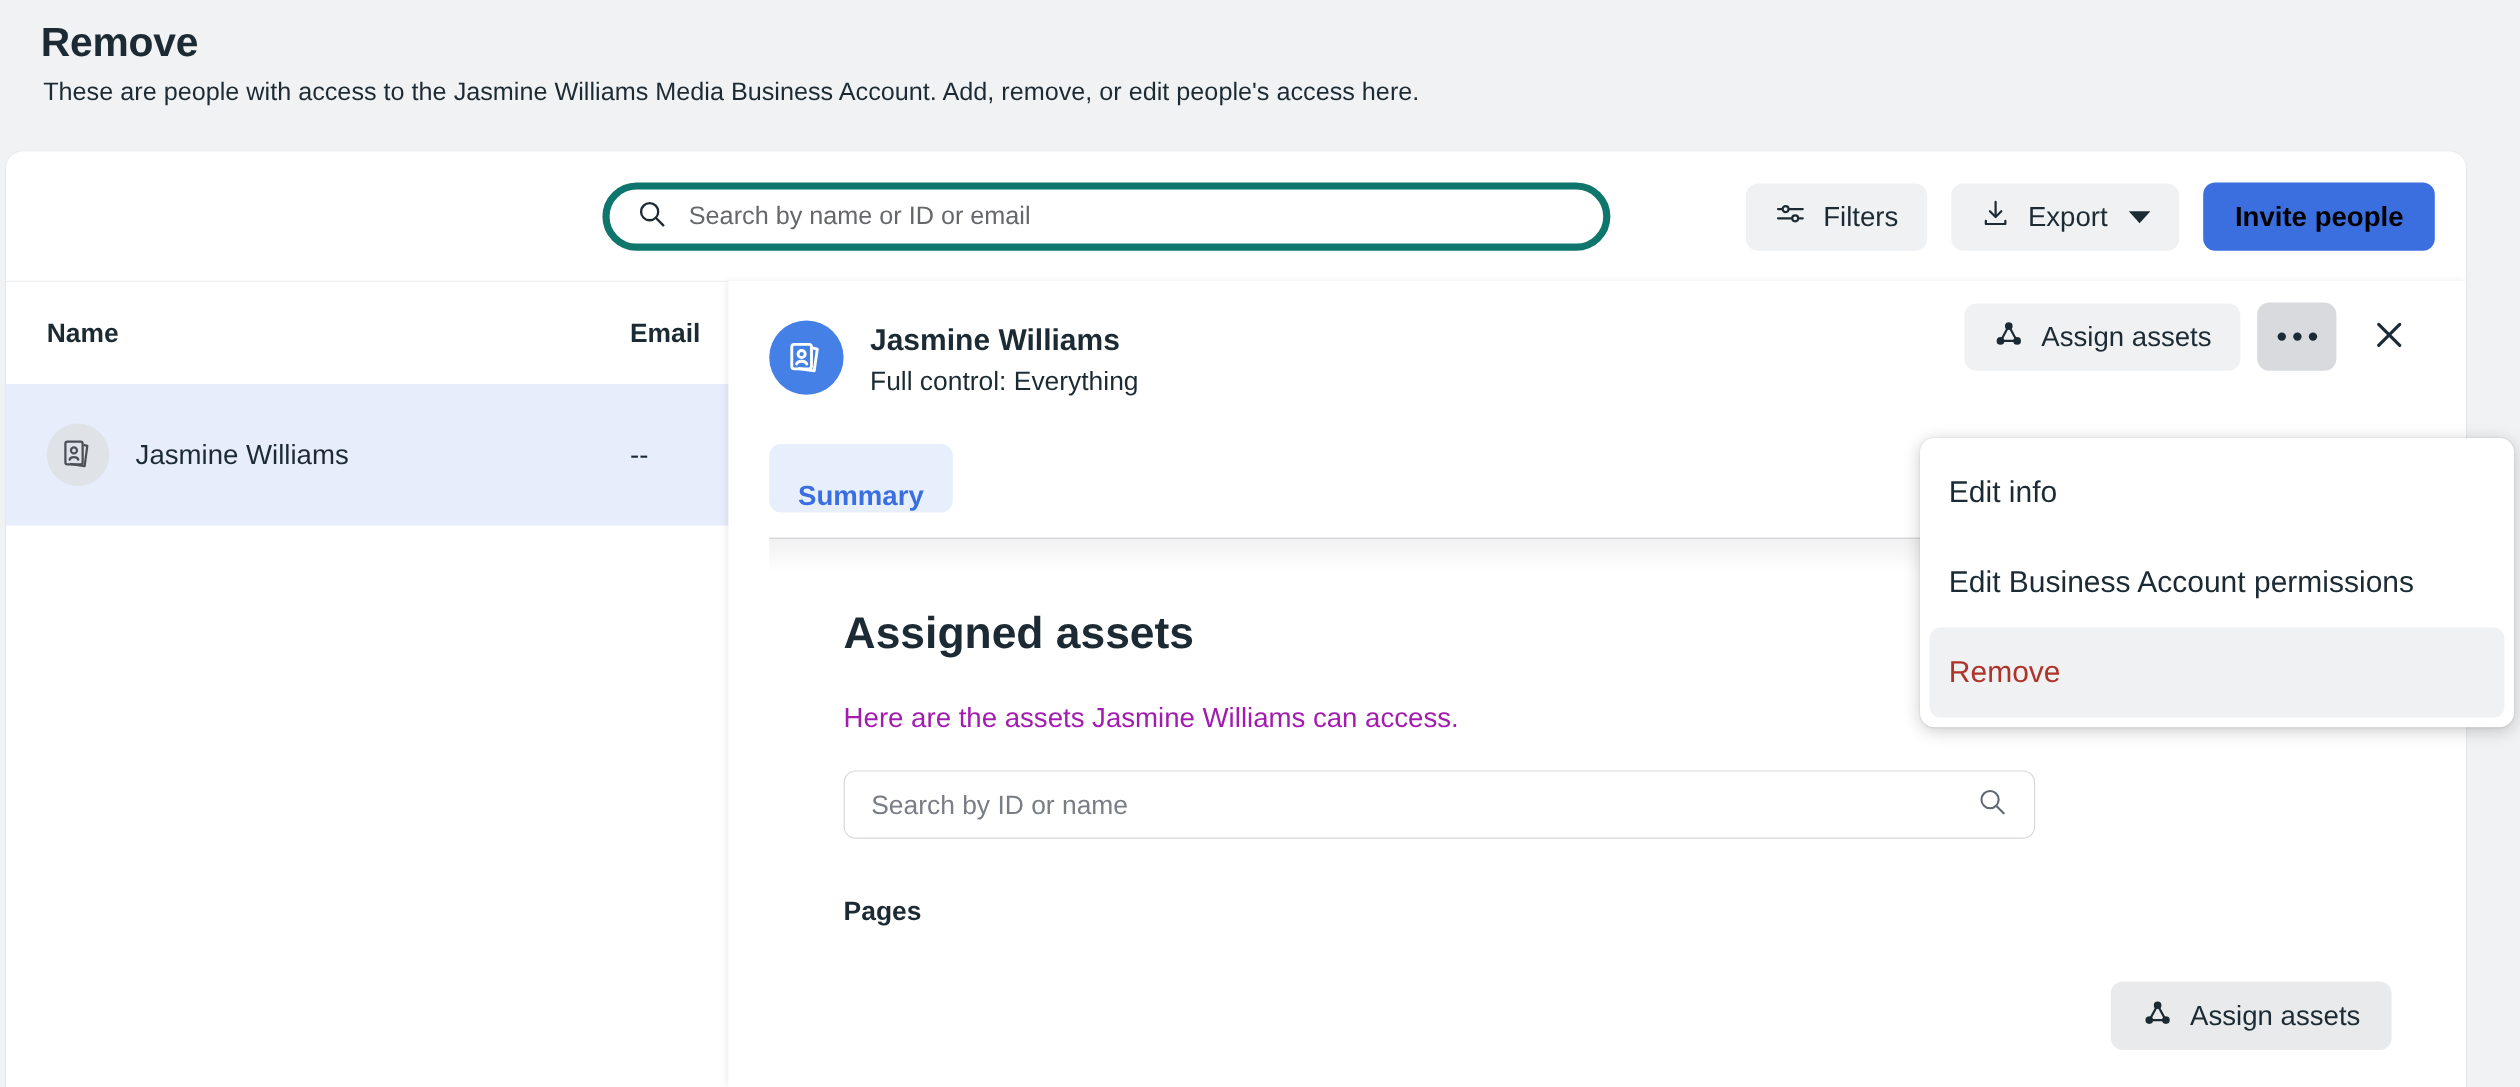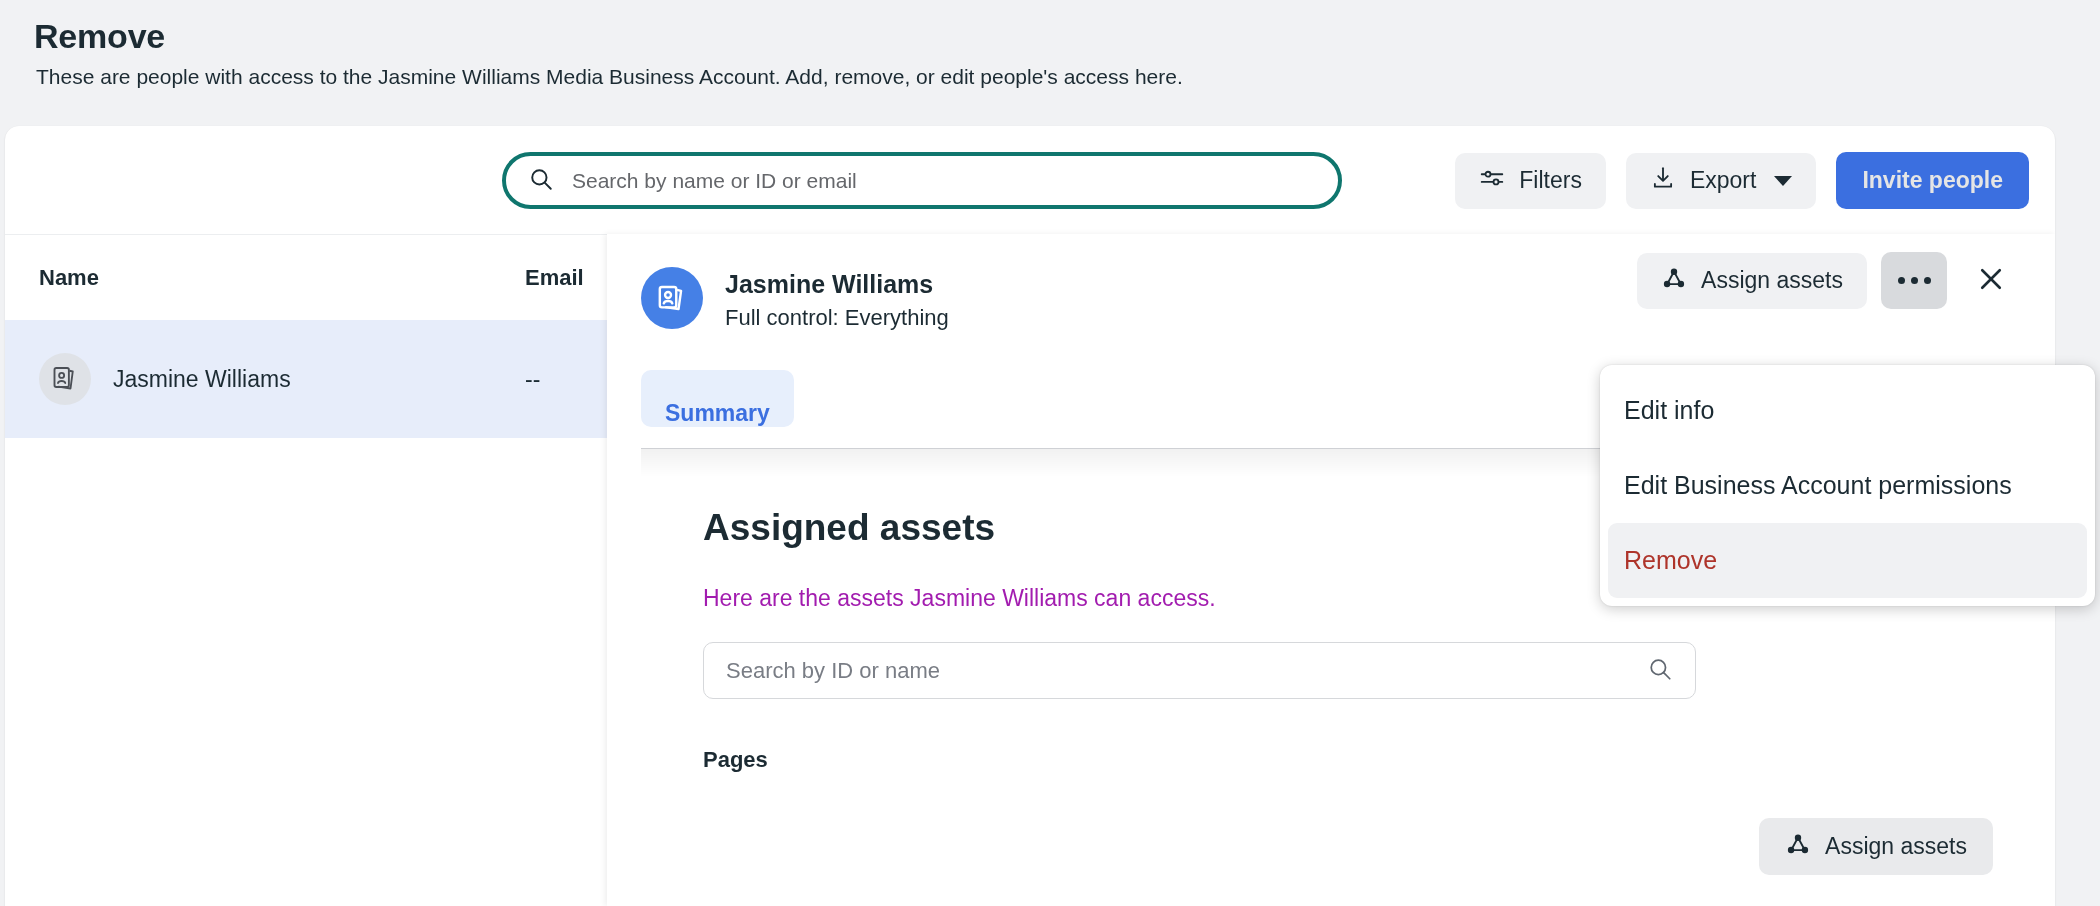--- a/index.html
+++ b/index.html
@@ -55,21 +55,21 @@
   .search-wrap {
     position: absolute;
     left: 497px;
     top: 26px;
     width: 840px;
     height: 57px;
   }
   .search-box {
     width: 100%;
     height: 100%;
-    border: 4px solid #0f766e;
+    border: 6px solid #0f766e;
     border-radius: 29px;
     display: flex;
     align-items: center;
     padding: 0 22px;
     background: #fff;
   }
   .search-box svg { flex: 0 0 auto; }
   .search-input {
     border: none;
     outline: none;
@@ -107,21 +107,21 @@
     white-space: nowrap;
   }
   .btn-primary {
     height: 57px;
     background: #3b6fe0;
     border: none;
     border-radius: 10px;
     padding: 0 26px;
     font-size: 23px;
     font-weight: bold;
-    color: #e5e5e5;
+    color: #000000;
     font-family: "Liberation Sans", sans-serif;
     cursor: pointer;
     white-space: nowrap;
     display: flex;
     align-items: center;
   }
   .caret {
     width: 0; height: 0;
     border-left: 9px solid transparent;
     border-right: 9px solid transparent;

